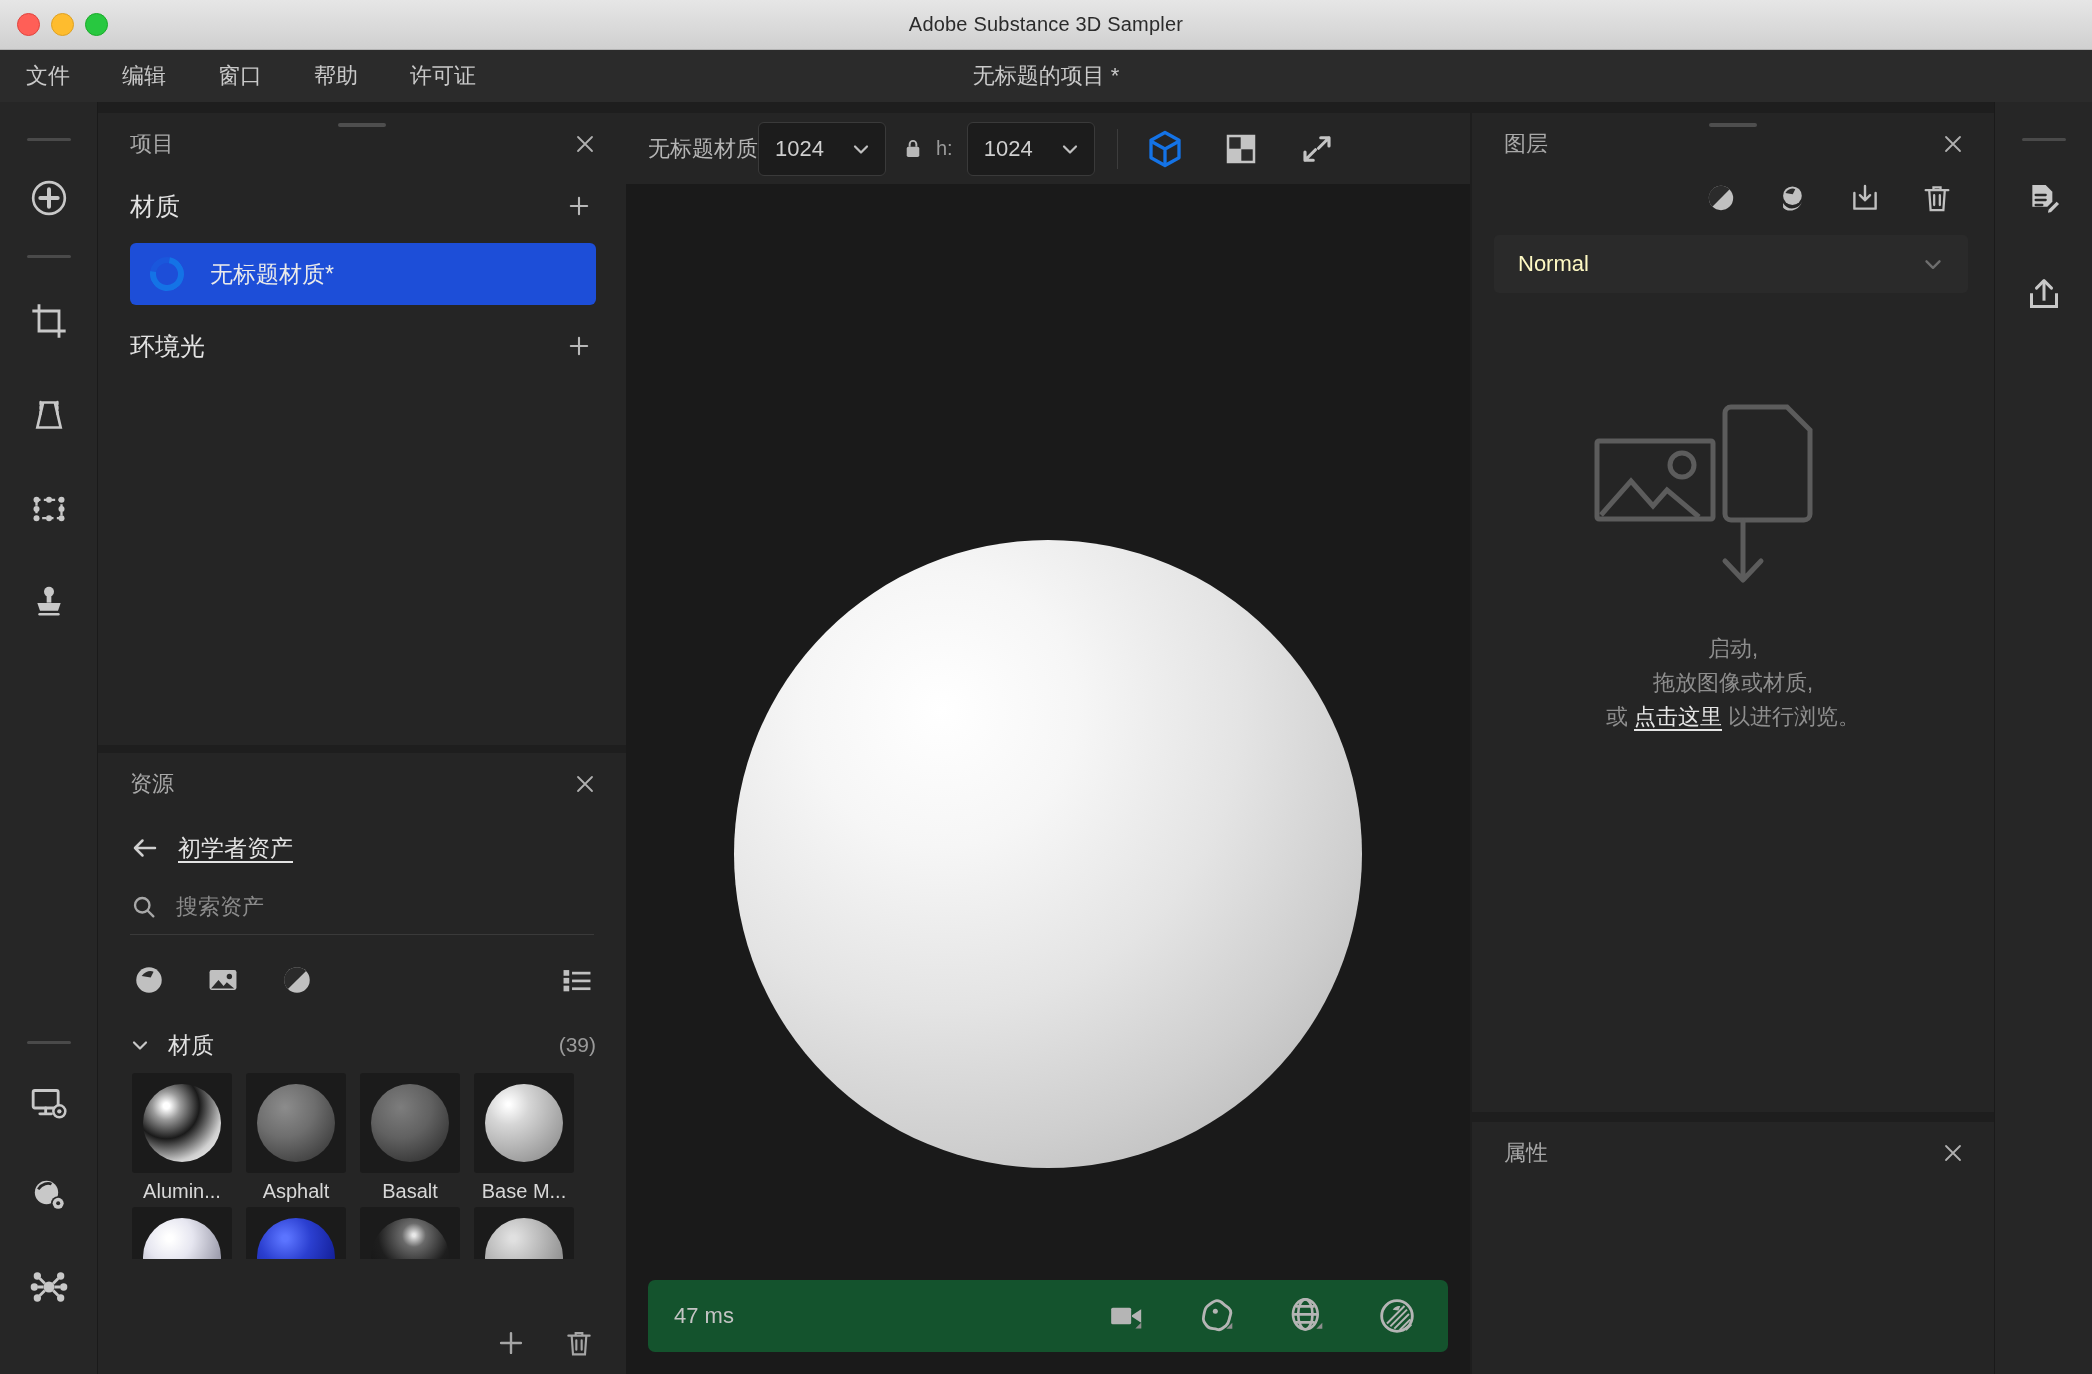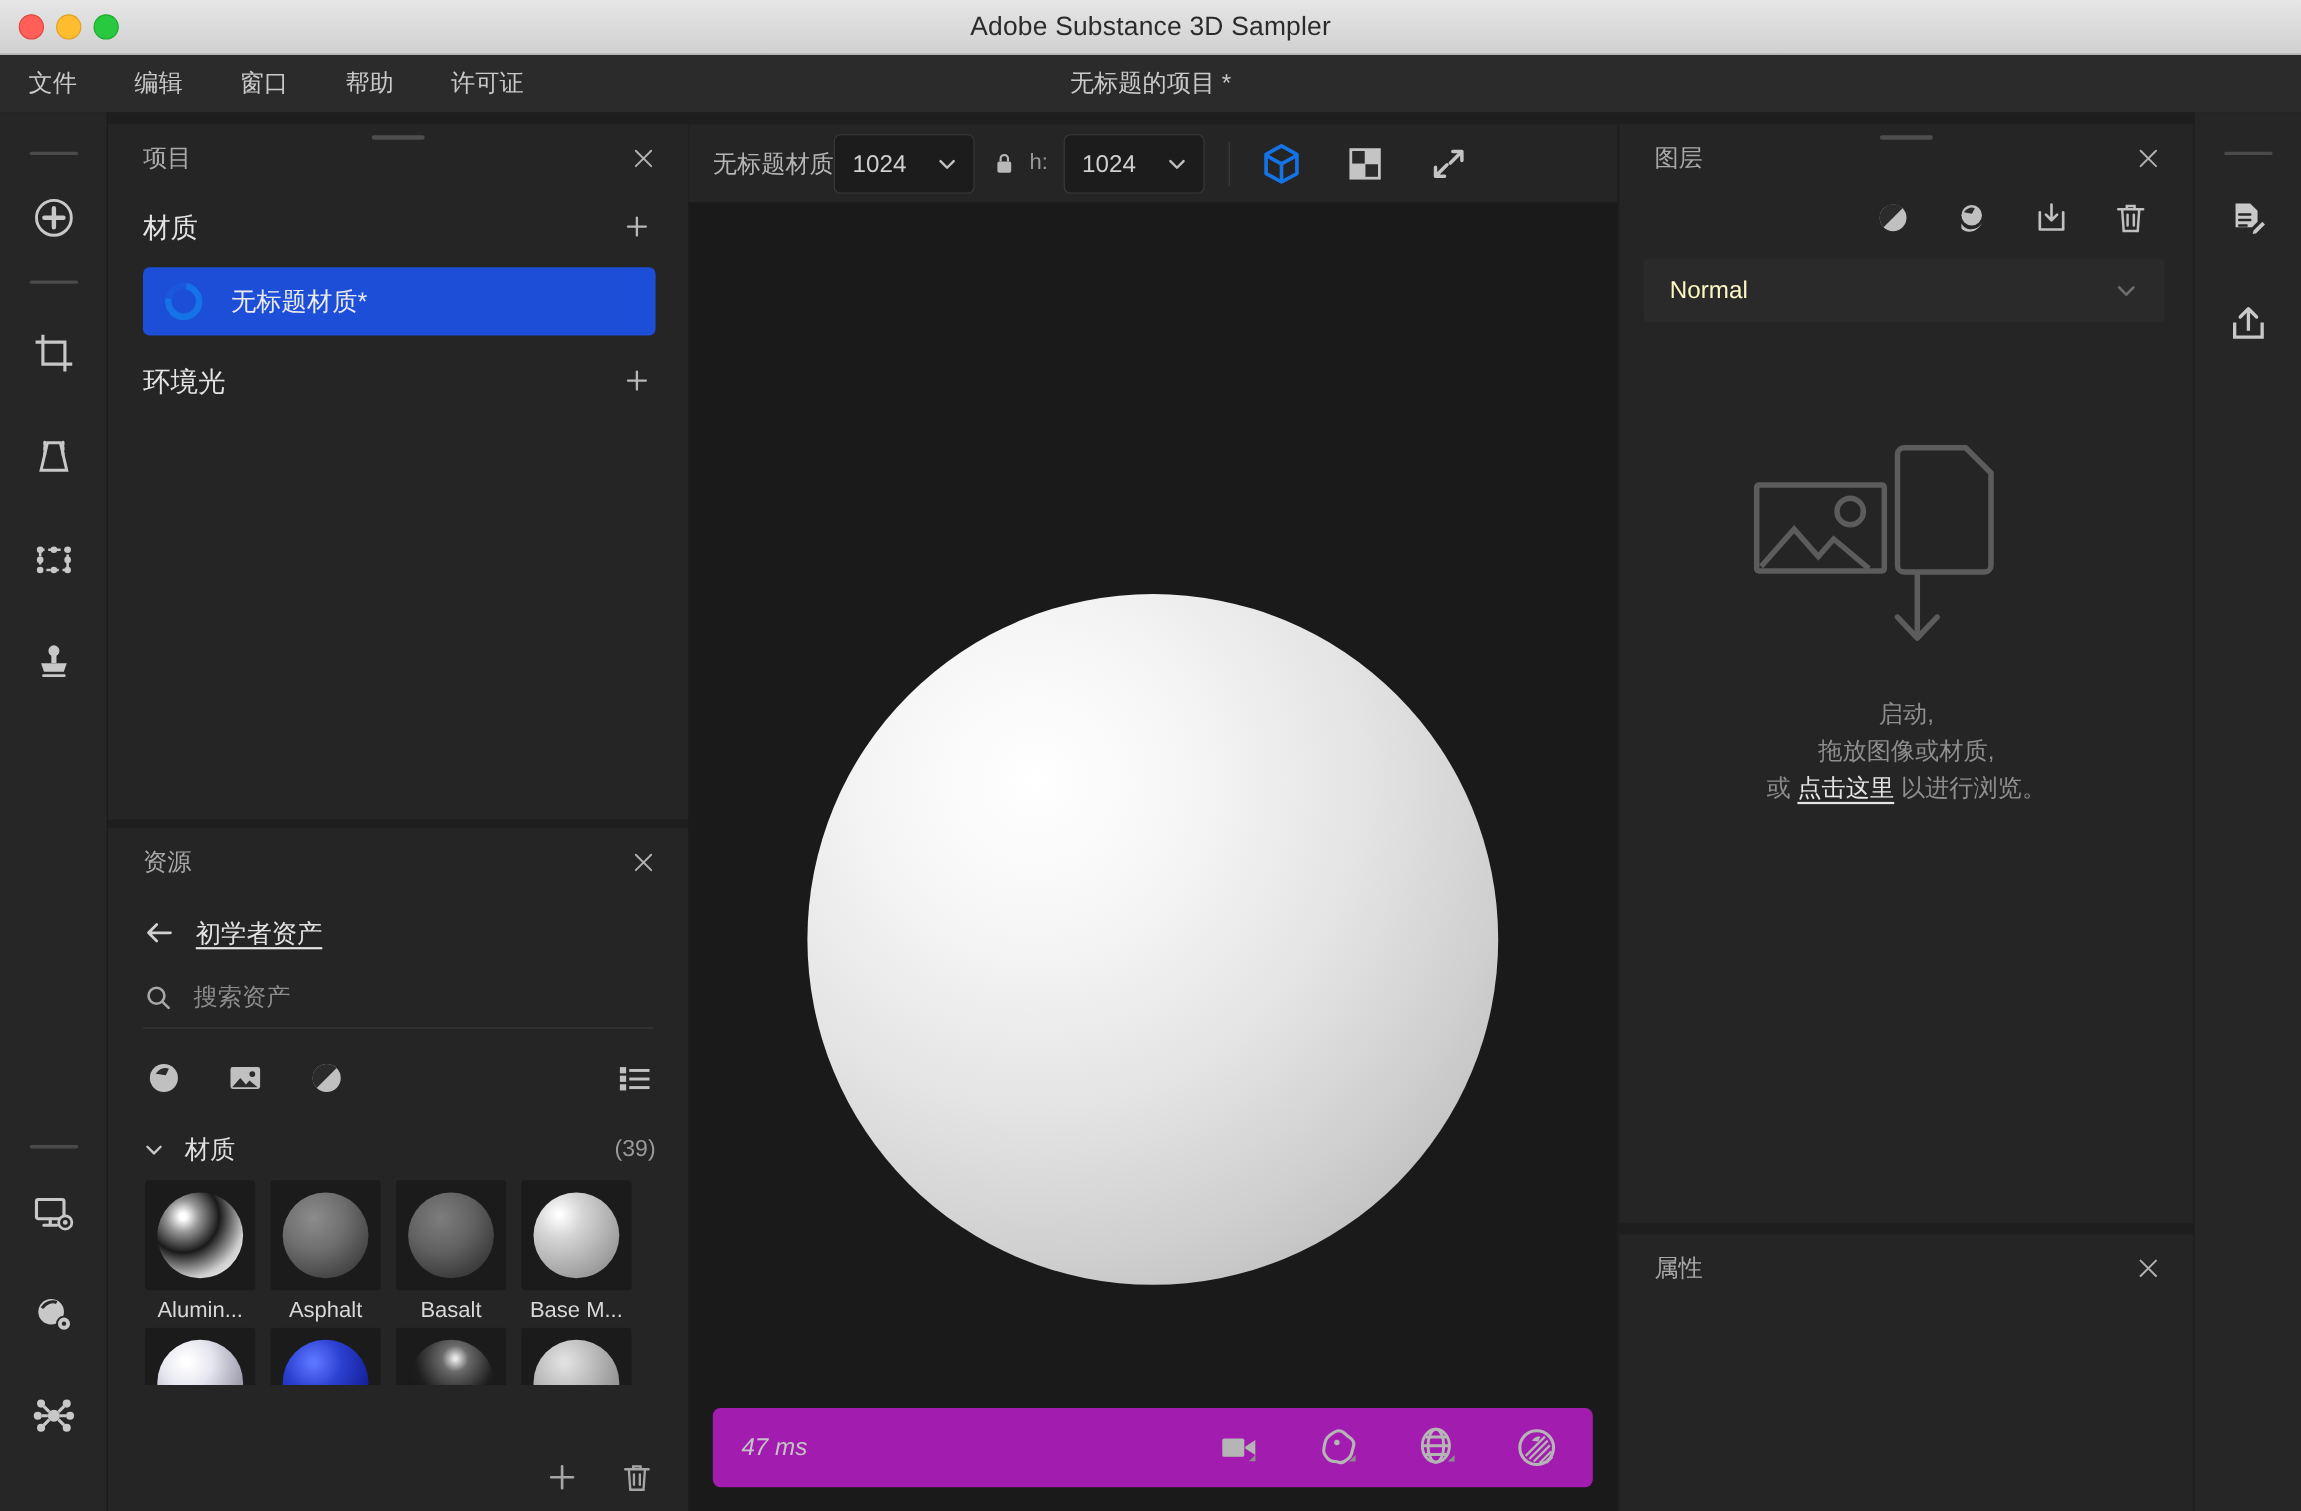--- a/index.html
+++ b/index.html
@@ -19,21 +19,21 @@
     border-bottom: 1px solid #b4b4b4;
     display: flex; align-items: center;
   }
   .traffic { display: flex; gap: 11px; margin-left: 17px; }
   .tl { width: 23px; height: 23px; border-radius: 50%; display: block; }
   .tl.red { background: #ff5f57; border: 1px solid #e0443e; }
   .tl.yellow { background: #febc2e; border: 1px solid #dea123; }
   .tl.green { background: #28c840; border: 1px solid #1aab29; }
   .title-text {
     position: absolute; left: 0; right: 0; text-align: center;
-    font-size: 24px; color: #2b2b2b; letter-spacing: .2px;
+    font-size: 20px; color: #2b2b2b; letter-spacing: .2px;
   }
 
   
   .menubar {
     position: absolute; left: 0; top: 50px; width: 2092px; height: 52px;
     background: #2b2b2b;
     display: flex; align-items: center;
   }
   .menu-items { display: flex; align-items: center; }
   .menu-item {
@@ -176,22 +176,22 @@
     background: #1a1a1a; overflow: hidden;
   }
   .sphere {
     position: absolute; left: 108px; top: 355px; width: 628px; height: 628px;
     border-radius: 50%;
     background:
       radial-gradient(circle at 33% 27%, #ffffff 0%, #f6f6f6 22%, #e4e4e4 48%, #cfcfcf 70%, #bdbdbd 86%, #b4b4b4 100%);
   }
   .vp-status {
     position: absolute; left: 22px; right: 22px; bottom: 22px; height: 72px;
-    background: #a21caf; border-radius: 7px;
-    display: flex; align-items: center; padding: 0 26px; font-style: italic;
+    background: #14532d; border-radius: 7px;
+    display: flex; align-items: center; padding: 0 26px;
   }
   .ms { font-size: 22px; color: #c4c4c4; }
   .status-icons { margin-left: auto; display: flex; align-items: center; gap: 40px; }
   .status-icon { width: 50px; height: 50px; display: flex; align-items: center; justify-content: center; cursor: pointer; }
 
   
   #layers-panel { left: 1472px; top: 113px; width: 522px; height: 999px; }
   .layer-tools {
     display: flex; align-items: center; justify-content: flex-end; gap: 38px;
     padding: 6px 40px 12px 0;

